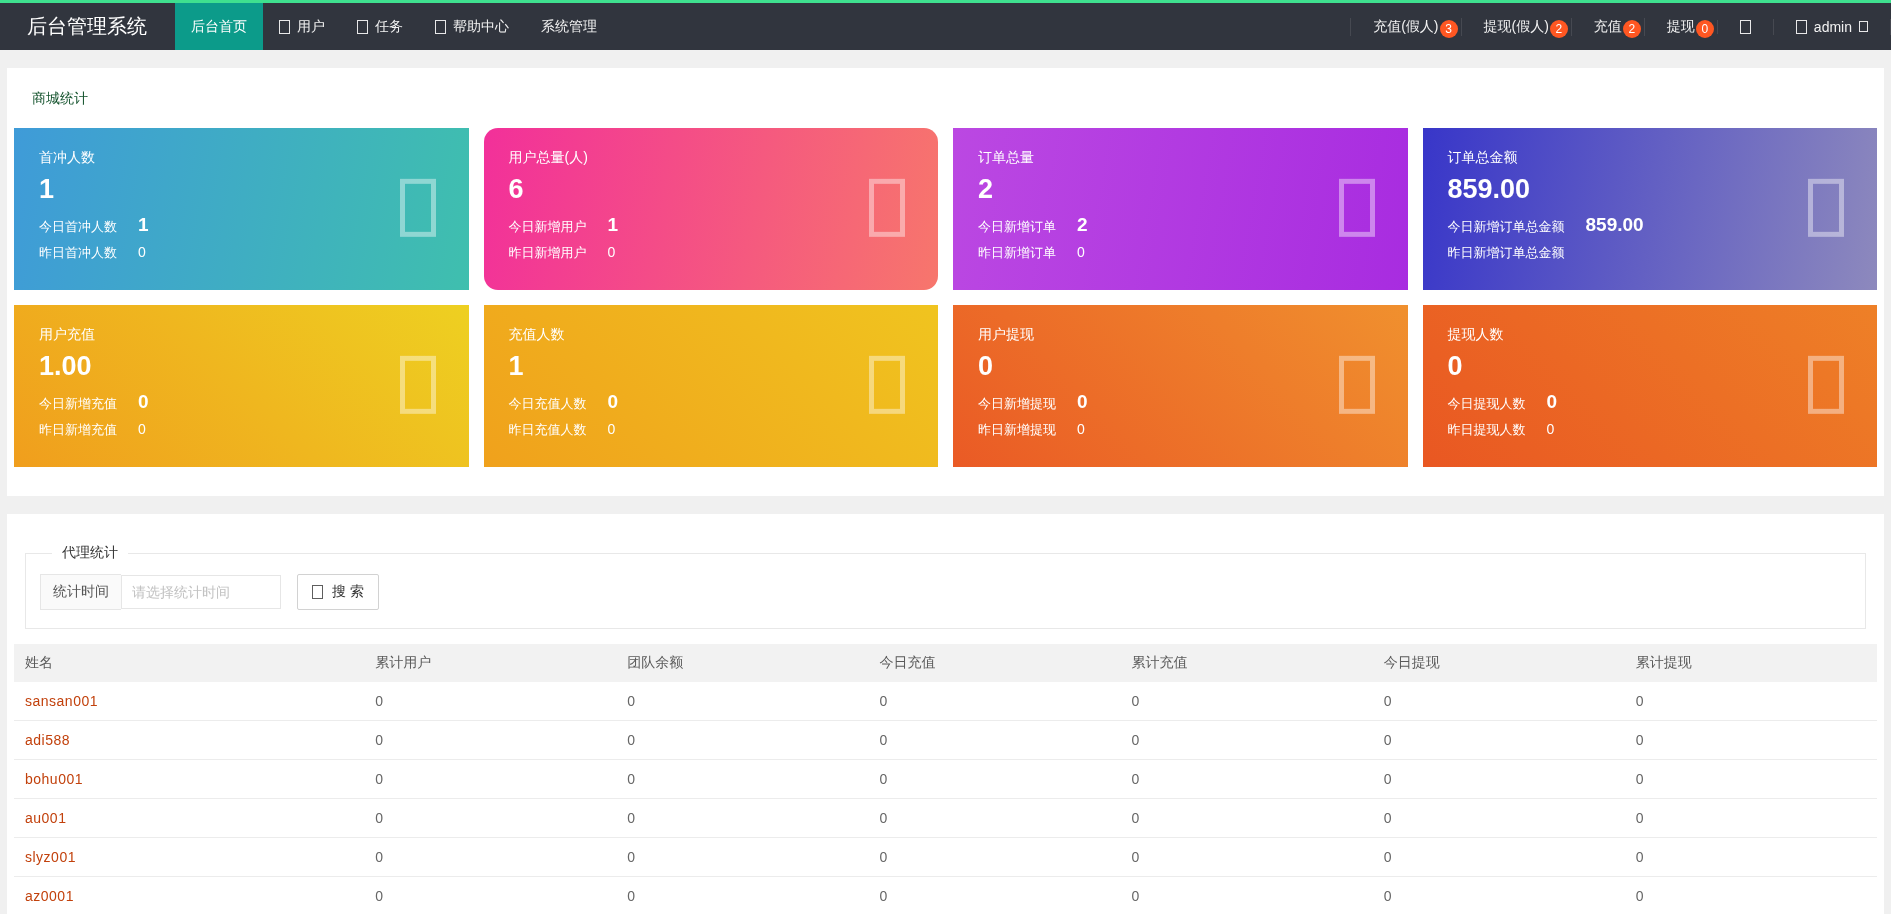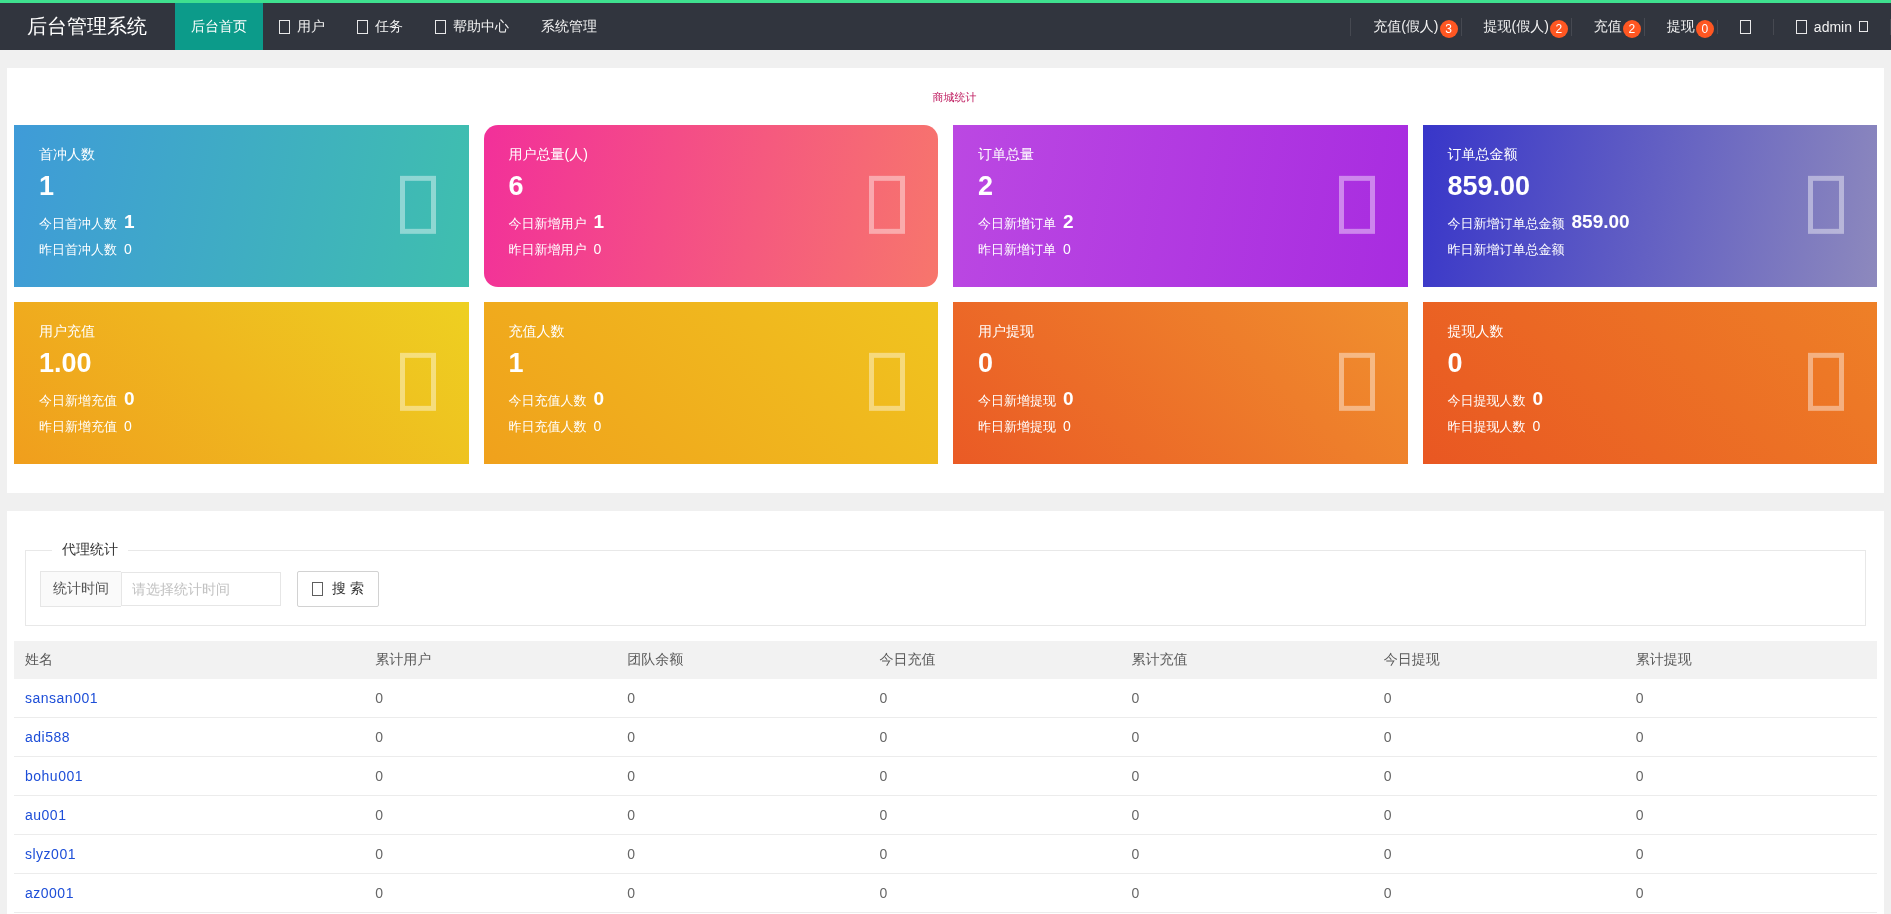--- a/index.html
+++ b/index.html
@@ -68,40 +68,39 @@
     opacity: .95;
   }
   .tofu.small { width: 9px; height: 11px; }
   
   .panel {
     background: #ffffff;
     margin: 0 7px;
   }
   .panel-shop { margin-top: 18px; padding: 22px 7px 29px; }
   .panel-title {
-    font-size: 11px;
-    color: #be185d;
+    font-size: 14px;
+    color: #14532d;
     margin: 0 0 20px 18px;
-    text-align: center;
   }
   .cards-grid {
     display: grid;
     grid-template-columns: repeat(4, 1fr);
     gap: 15px;
   }
   .stat-card {
     height: 162px;
     position: relative;
     color: #fff;
     padding: 21px 25px 0 25px;
     overflow: hidden;
   }
   .stat-card .card-title { font-size: 14px; }
   .stat-card .card-value { font-size: 27px; font-weight: bold; margin: 7px 0 9px; }
-  .stat-card .card-line { font-size: 13px; margin-bottom: 8px; display:flex; align-items: baseline; gap: 7px;}
+  .stat-card .card-line { font-size: 13px; margin-bottom: 8px; display:flex; align-items: baseline; gap: 21px;}
   .stat-card .today-num { font-size: 19px; font-weight: bold; }
   .stat-card .yest-num { font-size: 14px; }
   .card-tofu {
     position: absolute;
     right: 33px;
     top: 50%;
     transform: translateY(-52%);
     width: 36px;
     height: 58px;
     border: 5px solid rgba(255,255,255,0.42);
@@ -166,21 +165,21 @@
     font-weight: normal;
     text-align: left;
     padding: 10px 11px;
   }
   .agent-table th:first-child, .agent-table td:first-child { width: 18.8%; }
   .agent-table tbody td {
     padding: 11px;
     border-bottom: 1px solid #ececec;
     color: #666;
   }
-  .agent-table tbody td:first-child { color: #1d4ed8; letter-spacing: .5px; }
+  .agent-table tbody td:first-child { color: #c2410c; letter-spacing: .5px; }
 </style>
 </head>
 <body>
 
 <div class="navbar">
   <div class="brand">后台管理系统</div>
 
   <div class="nav-left">
     <div class="nav-item active">
       <span>后台首页</span>

